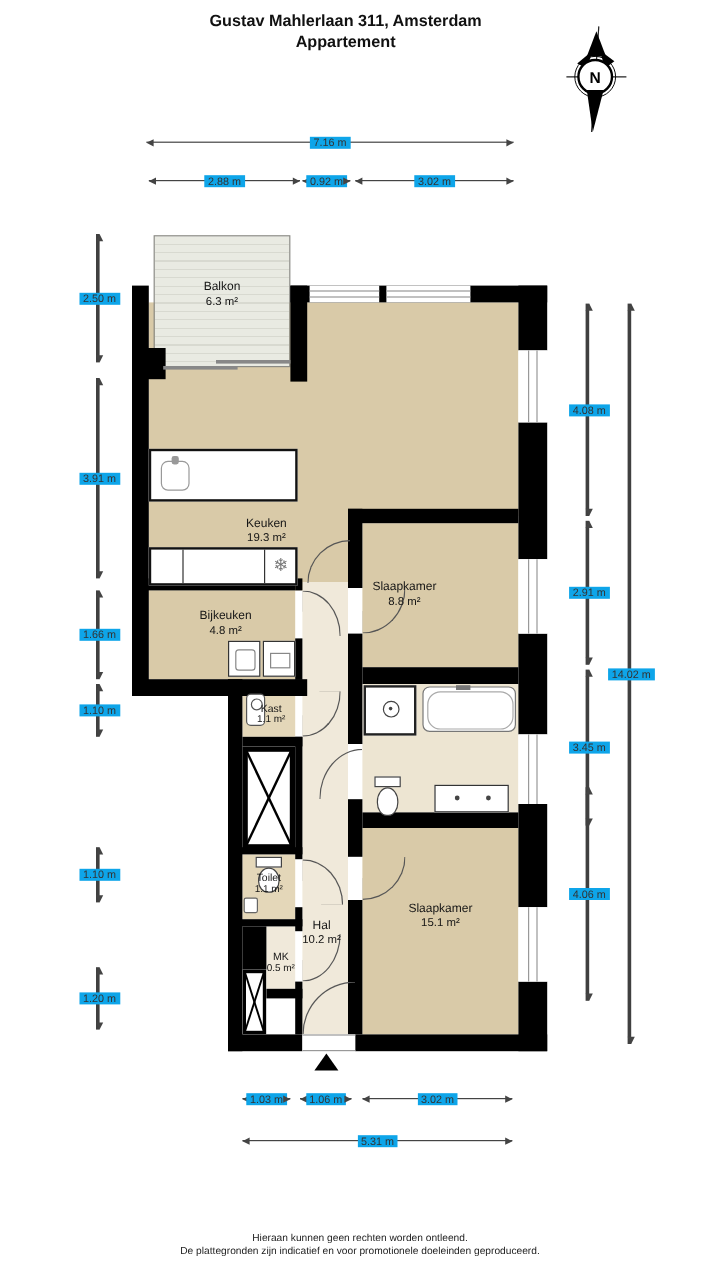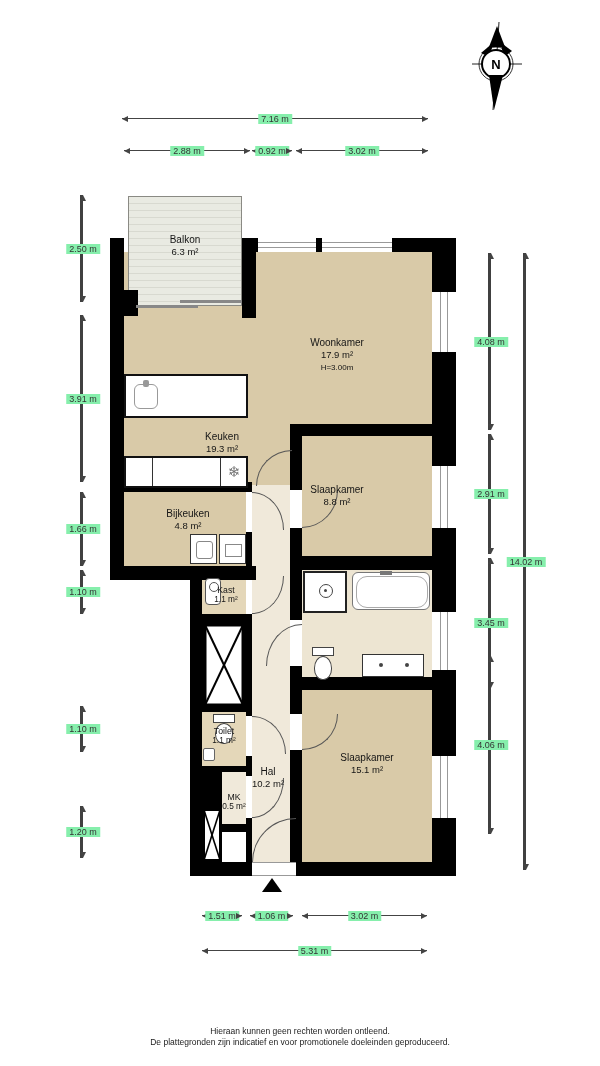--- a/index.html
+++ b/index.html
@@ -22,33 +22,37 @@
   .rlabel{z-index:6;text-align:center;color:#151515;line-height:1.2;}
   .rname{font-size:10px;} .rarea{font-size:9.5px;text-align:center;} .rsub{font-size:8px;margin-top:3px;}
   .sm .rname{font-size:8.7px;} .sm .rarea{font-size:8.3px;}
   .dim{z-index:6;color:#333;font-size:9px;}
   .dim-h{height:0;border-top:1px solid #444;}
   .dim-h::before{content:'';position:absolute;left:0;top:-3.5px;border:3.5px solid transparent;border-right:6px solid #444;border-left:0;}
   .dim-h::after{content:'';position:absolute;right:0;top:-3.5px;border:3.5px solid transparent;border-left:6px solid #444;border-right:0;}
   .dim-v{width:0;border-left:3px solid #404040;}
   .dim-v::before{content:'';position:absolute;top:0;left:-3.5px;border:3.5px solid transparent;border-bottom:6px solid #444;border-top:0;}
   .dim-v::after{content:'';position:absolute;bottom:0;left:-3.5px;border:3.5px solid transparent;border-top:6px solid #444;border-bottom:0;}
-  .dim span{position:absolute;left:50%;top:50%;transform:translate(-50%,-50%);background:#86efac;padding:0 3px;white-space:nowrap;}
+  .dim span{position:absolute;left:50%;top:50%;transform:translate(-50%,-50%);background:#0ea5e9;padding:0 3px;white-space:nowrap;}
   .title{left:0;width:576px;top:10px;text-align:center;color:#111;font-weight:bold;font-size:13.5px;line-height:1.25;z-index:6;}
   .footer{left:0;width:600px;top:1026px;text-align:center;color:#222;font-size:8.5px;line-height:1.3;z-index:6;}
   .tapdot{background:#444;border-radius:50%;z-index:5;}
   .divline{background:#333;z-index:5;}
   .snow{z-index:5;text-align:center;color:#777;}
   .tri-up{width:0;height:0;border-left:10px solid transparent;border-right:10px solid transparent;border-bottom:14px solid #000;z-index:6;}
 </style>
 </head>
 <body>
 
 <div id="stage">
 
+  <div class="a title">
+    <div>Gustav Mahlerlaan 311, Amsterdam</div>
+    <div>Appartement</div>
+  </div>
 
   <svg class="a" style="left:464px;top:20px;width:64px;height:92px;z-index:6" viewBox="0 0 64 92">
     <line x1="35" y1="2" x2="29" y2="90" stroke="#222" stroke-width="1"></line>
     <line x1="8" y1="44" x2="58" y2="44" stroke="#222" stroke-width="1"></line>
     <polygon points="33,6 25,27 41,27" fill="#000"></polygon>
     <polygon points="17,33 30,22 25,37" fill="#000"></polygon>
     <polygon points="48,31 36,22 40,37" fill="#000"></polygon>
     <circle cx="32" cy="44" r="14" fill="#fff" stroke="#000" stroke-width="2"></circle>
     <circle cx="32" cy="44" r="17" fill="none" stroke="#000" stroke-width="0.8"></circle>
     <polygon points="25,55 39,55 30,90" fill="#000"></polygon>
@@ -164,25 +168,20 @@
   <div class="a tapdot" style="left:405px;top:663px;width:4px;height:4px"></div>
 
   <div class="a fix" style="left:213px;top:714px;width:22px;height:9px;border:1px solid #444"></div>
   <div class="a fix" style="left:215px;top:723px;width:18px;height:21px;border:1px solid #444;border-radius:50% 50% 46% 46%"></div>
   <div class="a fix" style="left:203px;top:748px;width:12px;height:13px;border:1px solid #666;border-radius:2px"></div>
 
   <div class="a rlabel" style="left:135px;top:234px;width:100px">
     <div class="rname">Balkon</div>
     <div class="rarea">6.3 m²</div>
   </div>
-  <div class="a rlabel" style="left:277px;top:337px;width:120px">
-    <div class="rname">Woonkamer</div>
-    <div class="rarea">17.9 m²</div>
-    <div class="rsub">H=3.00m</div>
-  </div>
   <div class="a rlabel" style="left:172px;top:431px;width:100px">
     <div class="rname">Keuken</div>
     <div class="rarea">19.3 m²</div>
   </div>
   <div class="a rlabel" style="left:138px;top:508px;width:100px">
     <div class="rname">Bijkeuken</div>
     <div class="rarea">4.8 m²</div>
   </div>
   <div class="a rlabel" style="left:287px;top:484px;width:100px">
     <div class="rname">Slaapkamer</div>
@@ -251,21 +250,21 @@
       <span>3.45 m</span>
     </div>
   <div class="a dim dim-v" style="left:488px;top:656px;height:178px">
       <span>4.06 m</span>
     </div>
   <div class="a dim dim-v" style="left:523px;top:253px;height:617px">
       <span>14.02 m</span>
     </div>
 
   <div class="a dim dim-h" style="left:202px;top:915px;width:40px">
-      <span>1.51 m</span>
+      <span>1.03 m</span>
     </div>
   <div class="a dim dim-h" style="left:250px;top:915px;width:43px">
       <span>1.06 m</span>
     </div>
   <div class="a dim dim-h" style="left:302px;top:915px;width:125px">
       <span>3.02 m</span>
     </div>
   <div class="a dim dim-h" style="left:202px;top:950px;width:225px">
       <span>5.31 m</span>
     </div>

